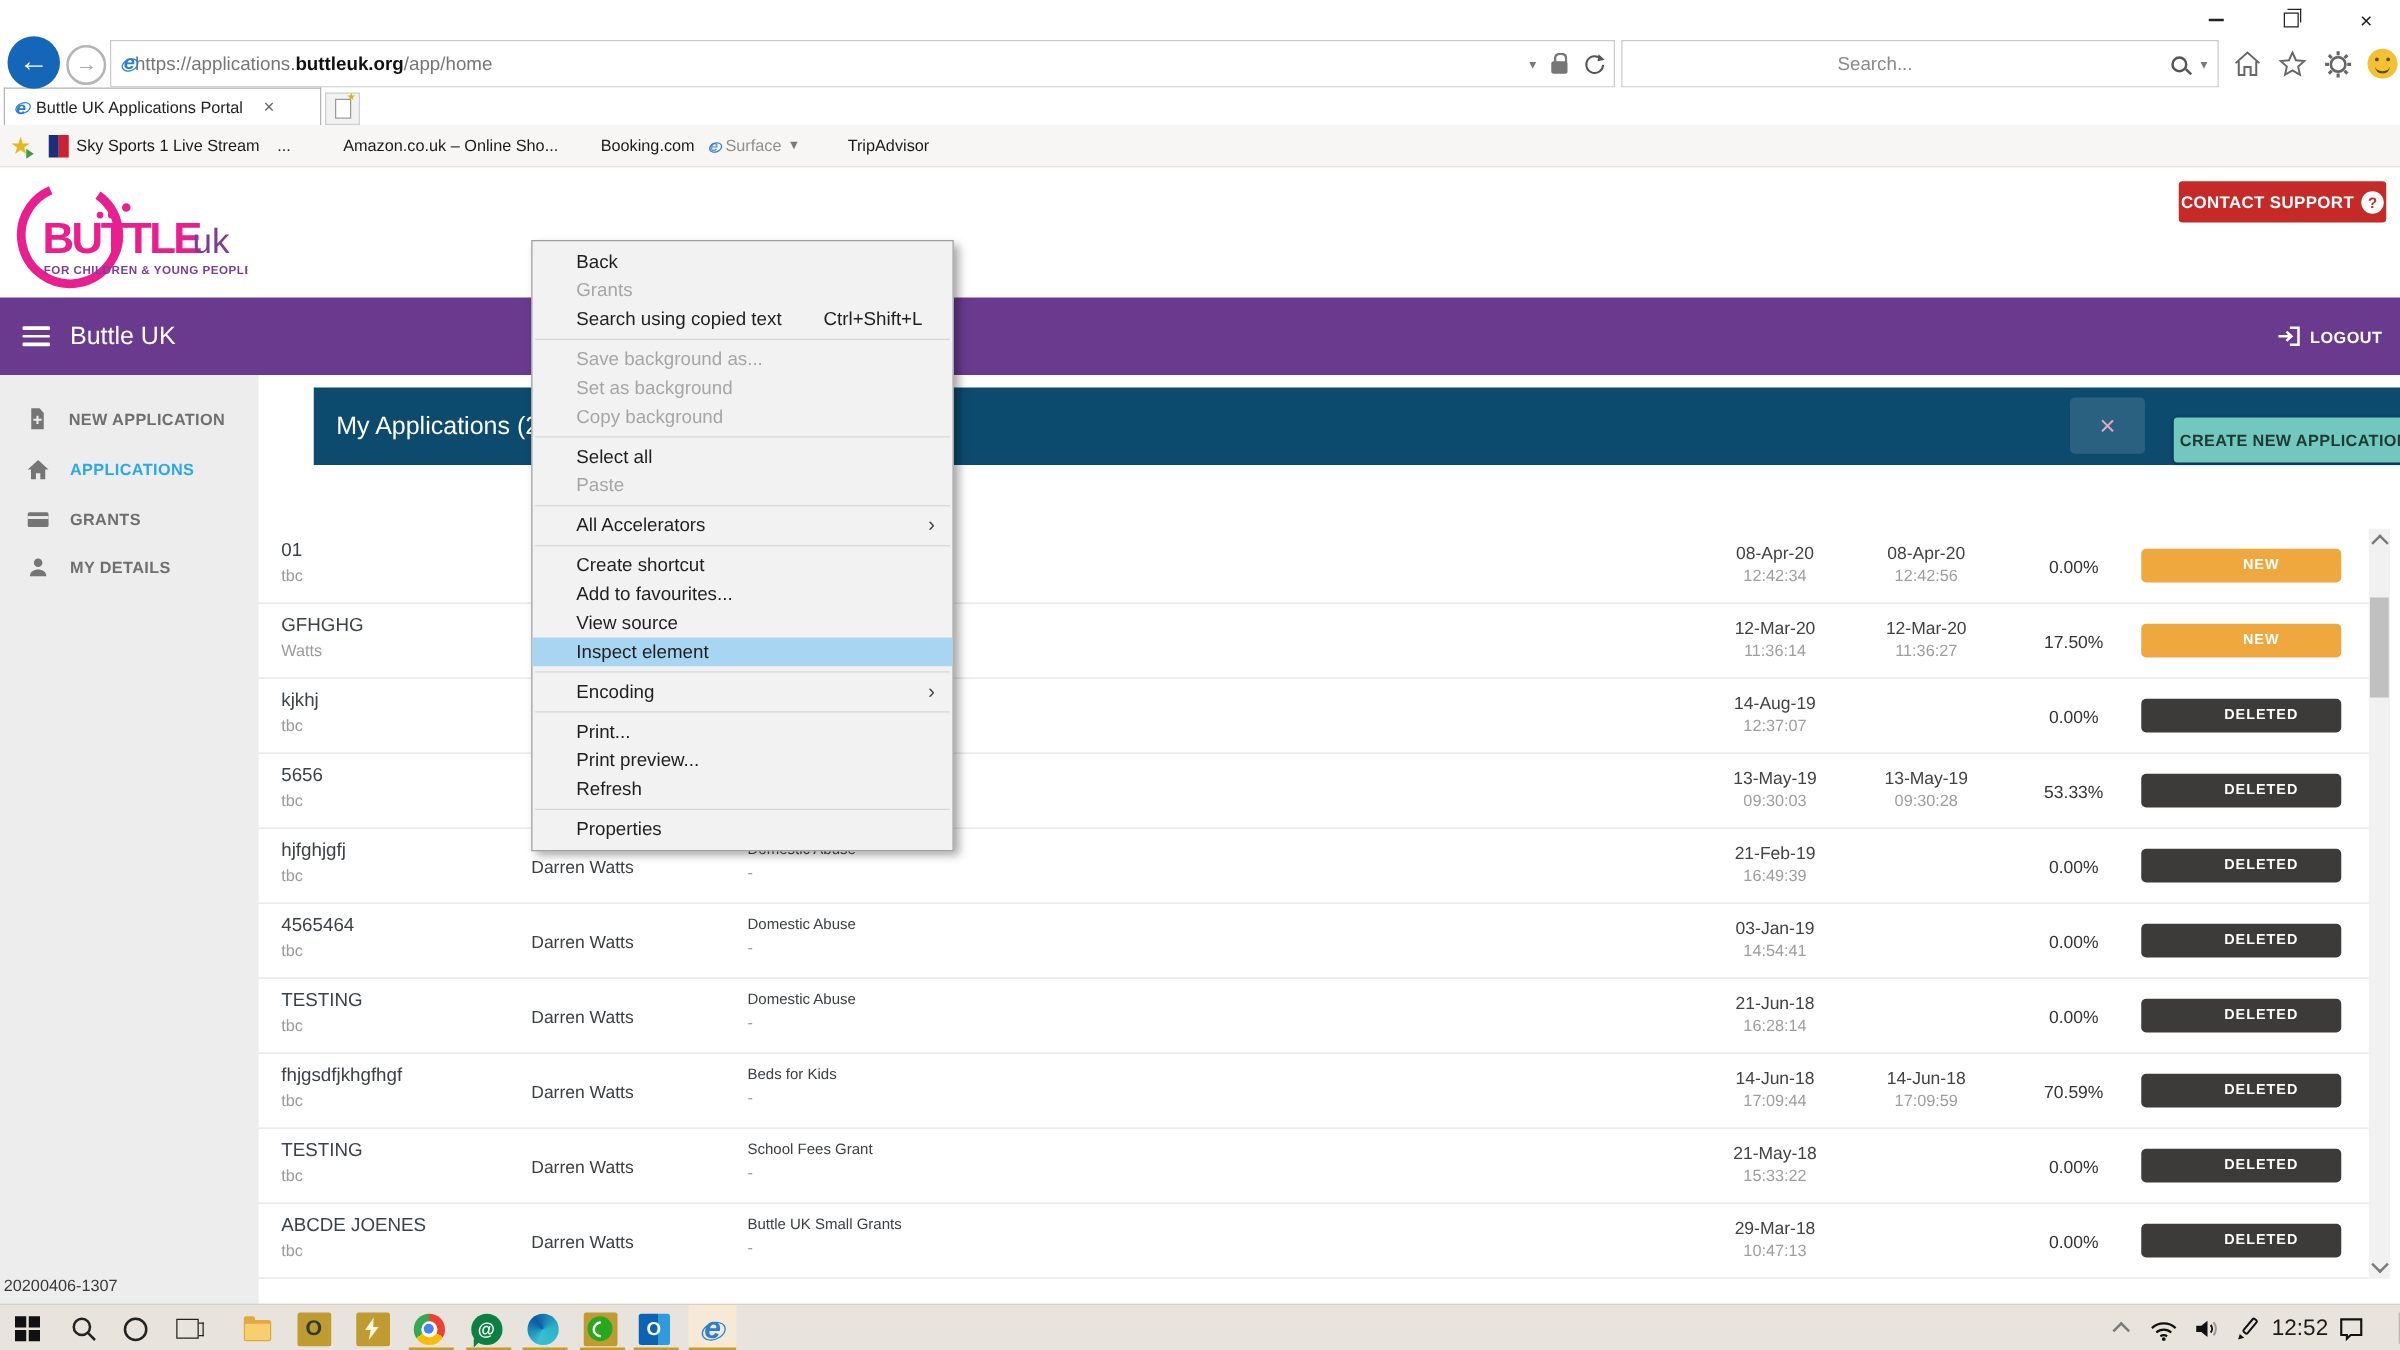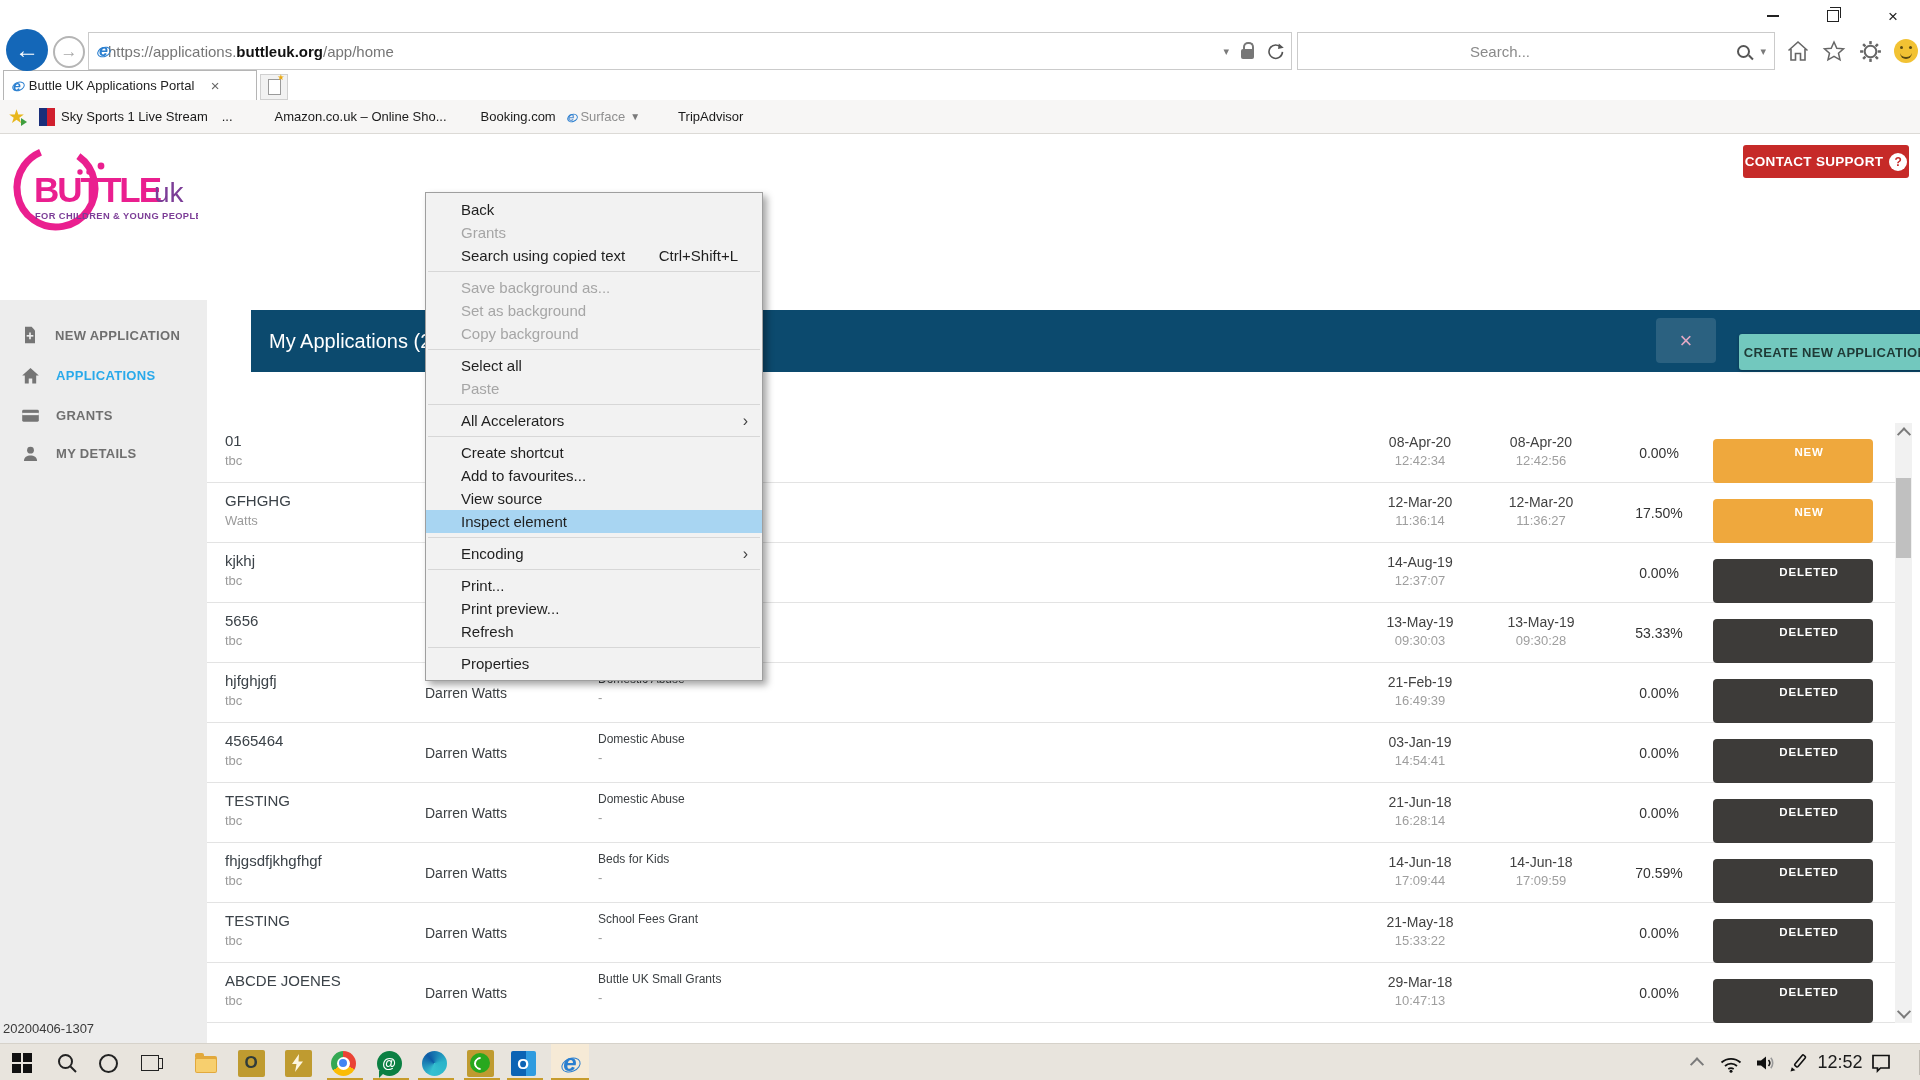--- a/index.html
+++ b/index.html
@@ -108,21 +108,21 @@
   .c-grant{position:absolute;left:391px;top:9px;}
   .grant-name{font-size:12px;color:#3c4043;}
   .grant-sub{font-size:13px;color:#9b9b9b;margin-top:4px;}
   .c-date{position:absolute;top:11px;width:120px;text-align:center;}
   .c-created{left:1153px;}
   .c-updated{left:1274px;}
   .c-date .d{font-size:14px;color:#424242;}
   .c-date .t{font-size:13px;color:#9e9e9e;margin-top:3px;}
   .c-submitted{position:absolute;left:1392px;width:120px;top:0;height:59px;display:flex;align-items:center;justify-content:center;font-size:14px;color:#333;}
   .c-status{position:absolute;left:1506px;width:160px;top:16px;}
-  .badge{height:44px;border-radius:4px;color:#fff;font-weight:bold;font-size:11.5px;letter-spacing:.8px;text-align:center;line-height:27px;padding-left:32px;}
+  .badge{height:27px;border-radius:4px;color:#fff;font-weight:bold;font-size:11.5px;letter-spacing:.8px;text-align:center;line-height:27px;padding-left:32px;}
   .badge.new{background:#efa83d;}
   .badge.deleted{background:#3d3b39;}
 
   
   .pg-scroll{position:absolute;left:1895px;top:423px;width:17px;height:600px;background:#f1f1f1;z-index:2;}
   .pg-up,.pg-down{position:absolute;left:0;width:17px;height:20px;display:flex;align-items:center;justify-content:center;}
   .pg-up{top:0;} .pg-down{bottom:0;}
   .chev{width:8px;height:8px;border-left:2px solid #7a7a7a;border-top:2px solid #7a7a7a;}
   .chev.up{transform:rotate(45deg) translate(1px,1px);}
   .chev.down{transform:rotate(225deg) translate(1px,1px);}
@@ -281,20 +281,36 @@
       <text x="26" y="62" font-family="Liberation Sans, sans-serif" font-size="35" font-weight="bold" fill="#ea1f8f" letter-spacing="-2">BUTTLE</text>
       <text x="146" y="62" font-family="Liberation Sans, sans-serif" font-size="28" fill="#7c3d97">uk</text>
       <text x="27" y="79" font-family="Liberation Sans, sans-serif" font-size="9.3" font-weight="bold" fill="#7c3d97" letter-spacing="0.4">FOR CHILDREN &amp; YOUNG PEOPLE</text>
     </svg>
     <div class="contact-btn">
       <span>CONTACT SUPPORT</span>
       <span class="q-circle">?</span>
     </div>
   </div>
 
+  <div class="navbar">
+    <div class="hamburger">
+        <span></span>
+        <span></span>
+        <span></span>
+      </div>
+    <div class="nav-title">Buttle UK</div>
+    <div class="logout">
+      <svg width="22" height="22" viewBox="0 0 24 24">
+          <path d="M13 4.5 h7.5 v15 H13" fill="none" stroke="#fff" stroke-width="2.2"></path>
+          <line x1="3" y1="12" x2="14" y2="12" stroke="#fff" stroke-width="2.2"></line>
+          <path d="M10 8 l4.3 4 L10 16" fill="none" stroke="#fff" stroke-width="2.2"></path>
+        </svg>
+      <span>LOGOUT</span>
+    </div>
+  </div>
 
   <div class="sidebar">
     <div class="side-item" style="top:15px;">
       <svg width="20" height="20" viewBox="0 0 24 24">
           <path d="M6 2 h8 l4 4.5 v15.5 h-12 z" fill="#757575"></path>
           <g stroke="#ededed" stroke-width="2">
             <line x1="12" y1="9" x2="12" y2="17"></line>
             <line x1="8" y1="13" x2="16" y2="13"></line>
           </g>
         </svg>

